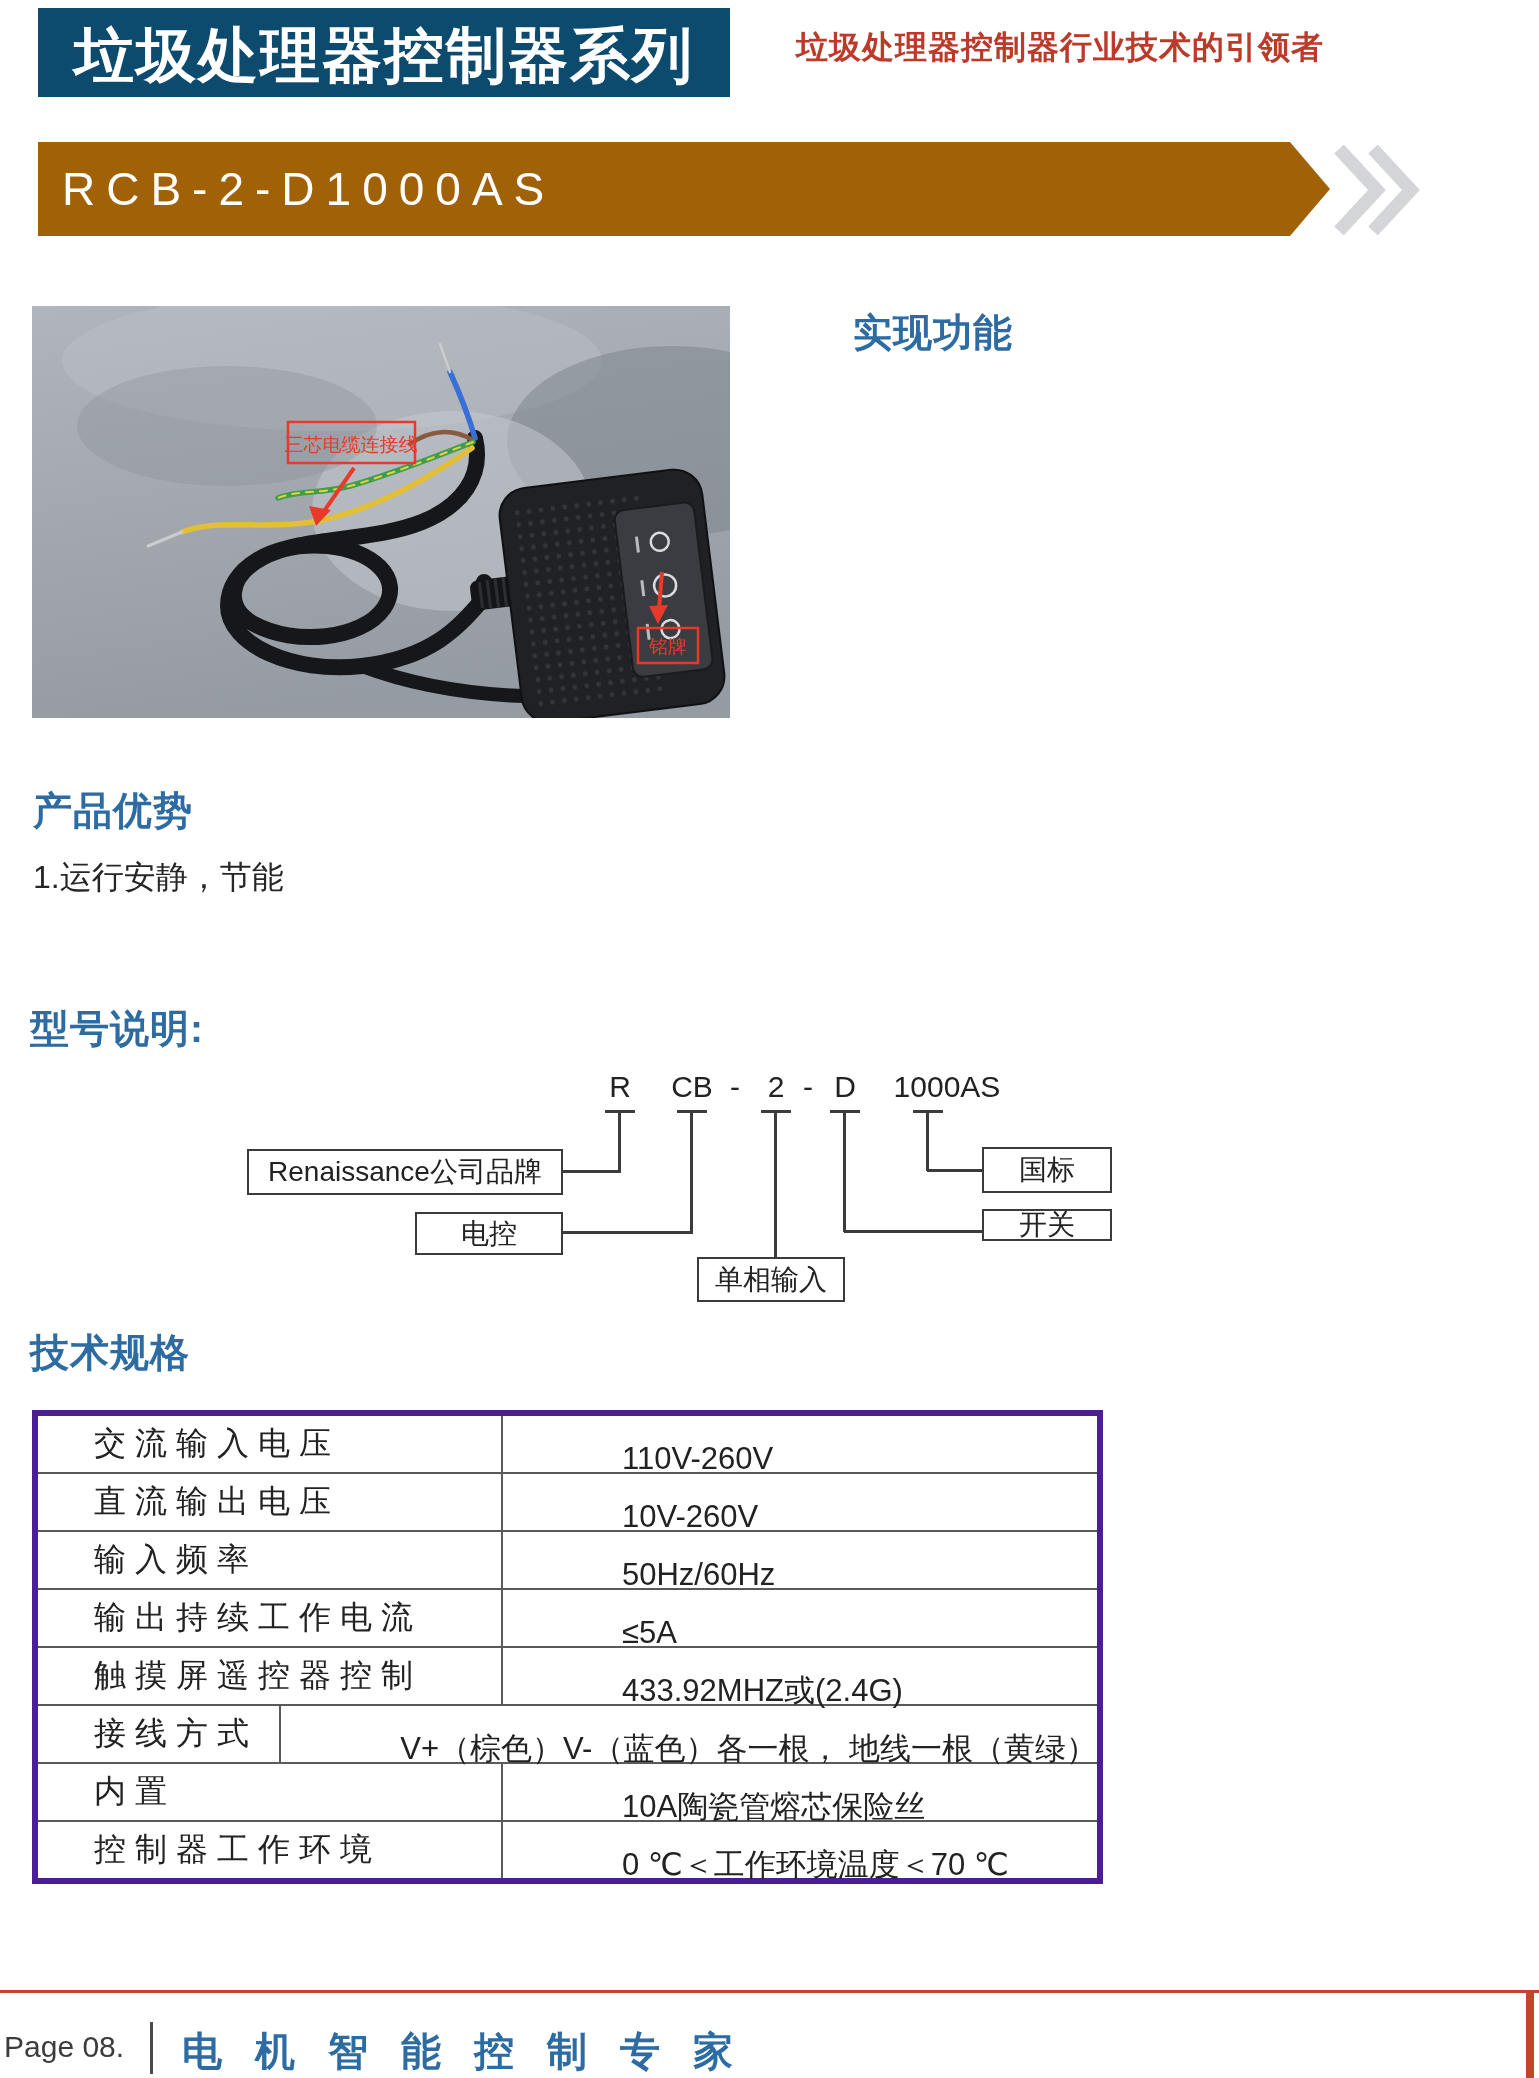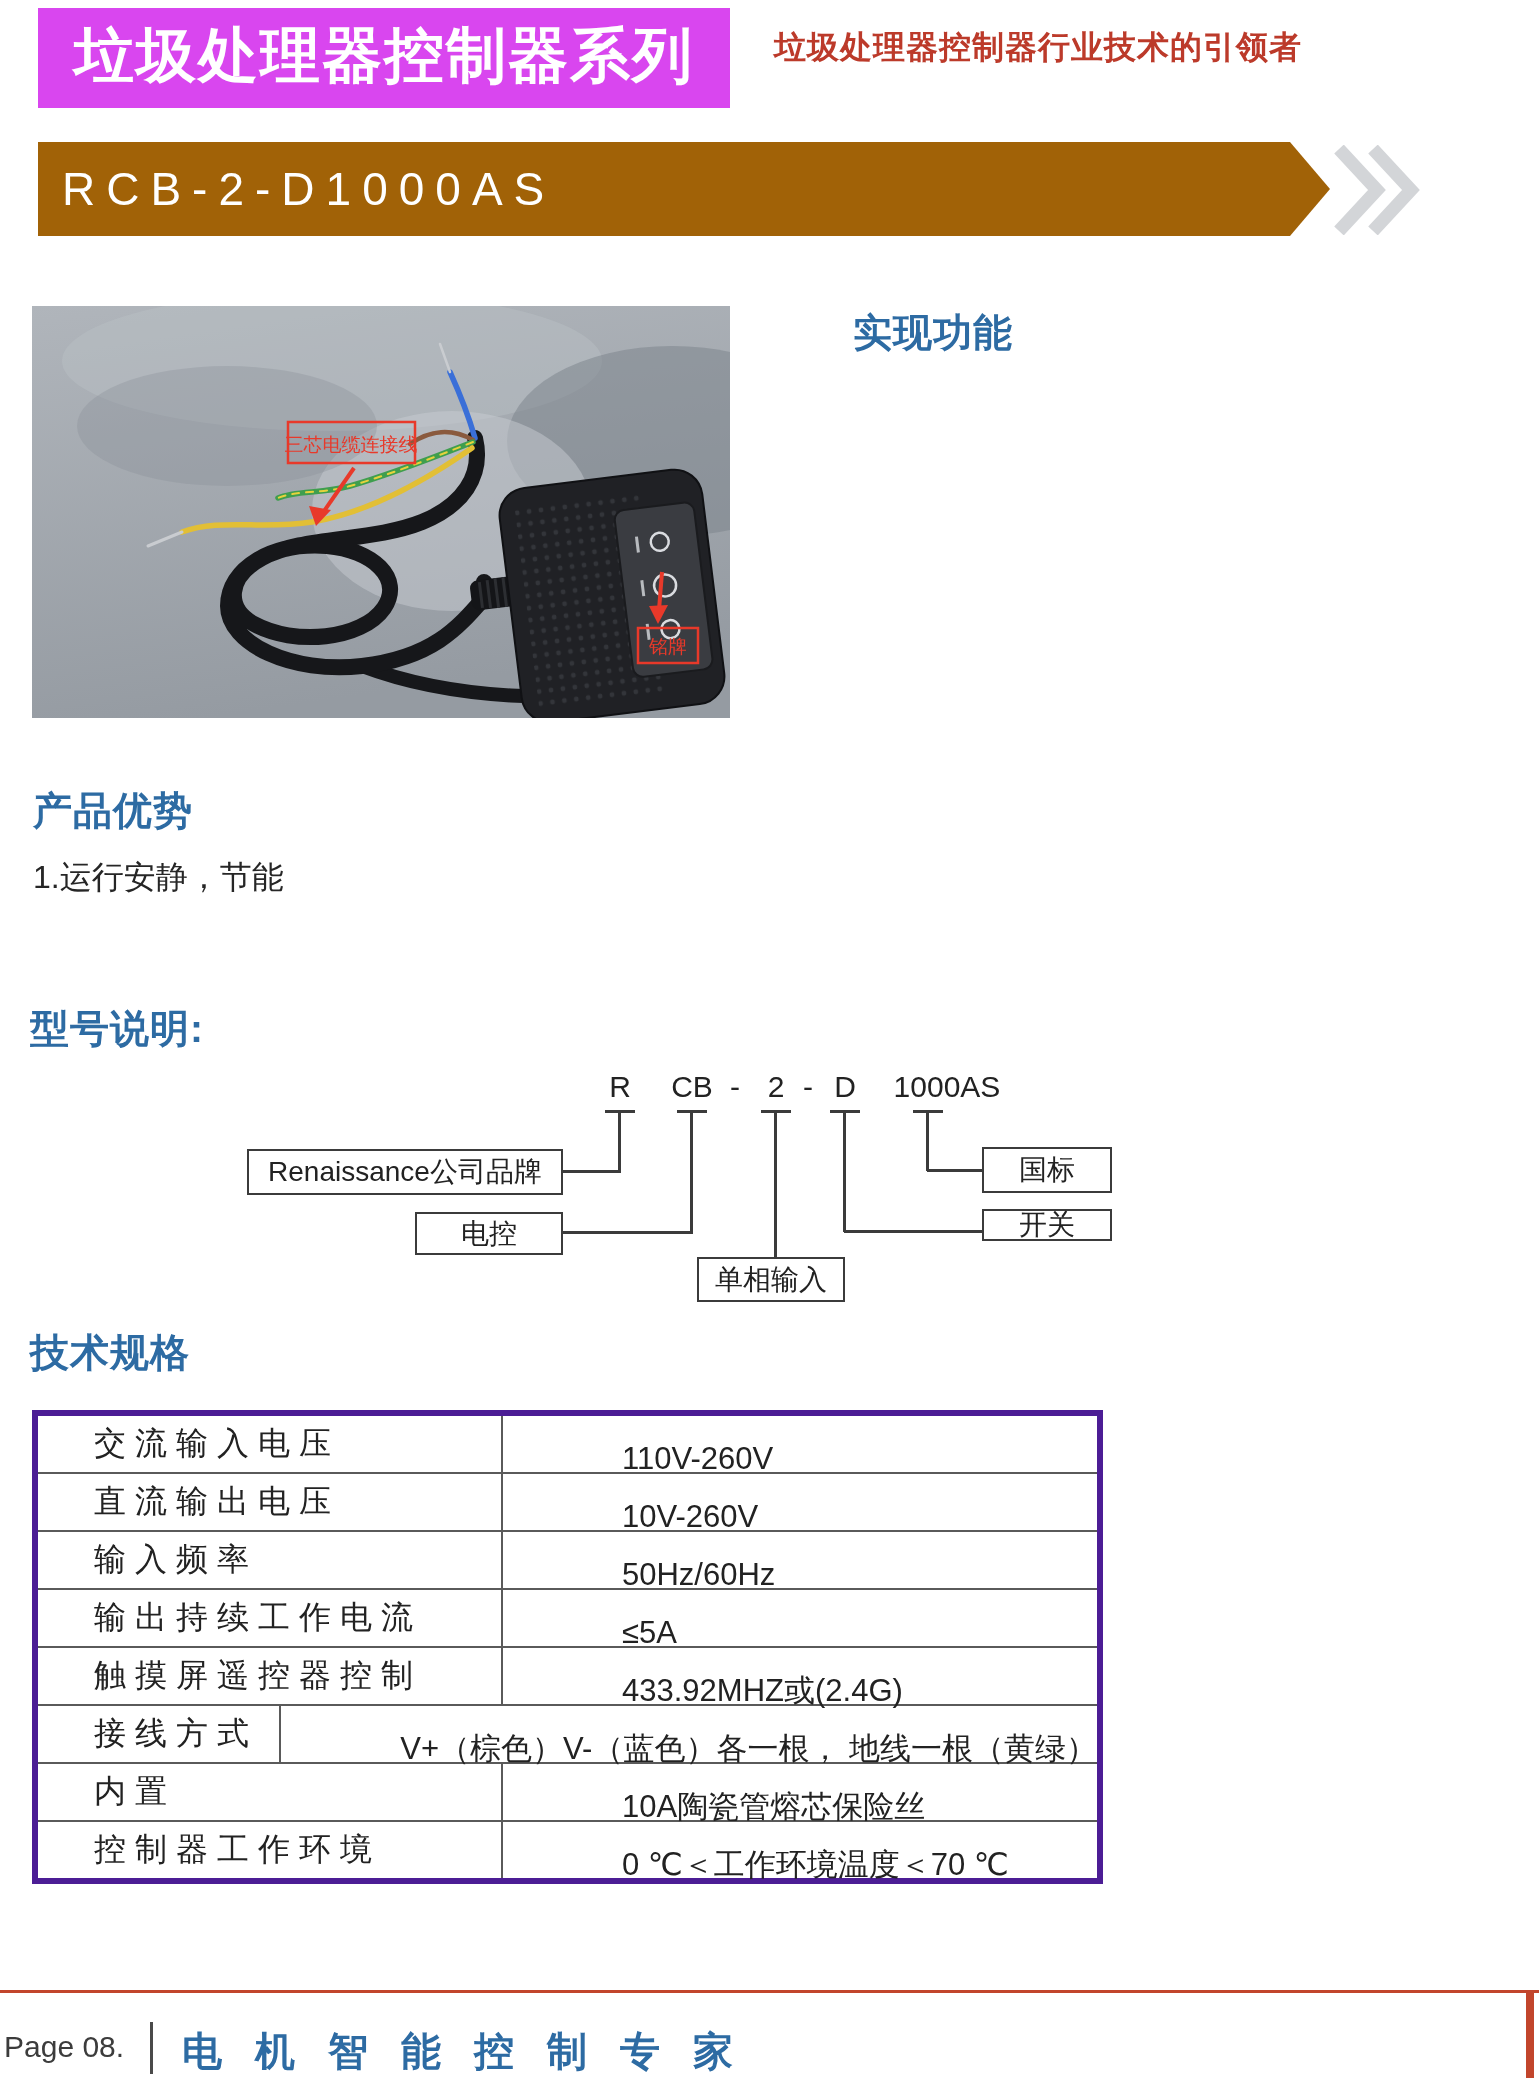--- a/index.html
+++ b/index.html
@@ -1,24 +1,24 @@
 <!DOCTYPE html>
 <html><head>
 <meta charset="utf-8">
 <style>
   html,body{margin:0;padding:0;background:#ffffff;}
   #page{position:relative;width:1539px;height:2078px;background:#ffffff;overflow:hidden;
         font-family:"Liberation Sans","DejaVu Sans",sans-serif;color:#2a2a2a;}
   .abs{position:absolute;}
 
   
-  .series-banner{left:38px;top:8px;width:692px;height:100px;background:#d946ef;
+  .series-banner{left:38px;top:8px;width:692px;height:89px;background:#0c4a6e;
                  color:#fff;font-size:60px;font-weight:bold;line-height:96px;
                  padding-left:36px;letter-spacing:2px;box-sizing:border-box;}
-  .tagline{left:774px;top:26px;width:600px;font-size:32px;font-weight:bold;color:#bc3a2a;letter-spacing:1px;}
+  .tagline{left:796px;top:26px;width:600px;font-size:32px;font-weight:bold;color:#bc3a2a;letter-spacing:1px;}
   .model-banner{left:38px;top:142px;width:1292px;height:94px;background:#a16207;
                 clip-path:polygon(0 0,1252px 0,100% 50%,1252px 100%,0 100%);
                 color:#fff;font-size:46px;line-height:94px;padding-left:24px;
                 letter-spacing:11px;box-sizing:border-box;}
   .chevrons{left:1333px;top:145px;}
 
   
   .h-blue{font-size:39px;font-weight:bold;color:#2d6ba3;letter-spacing:1px;}
 
   

